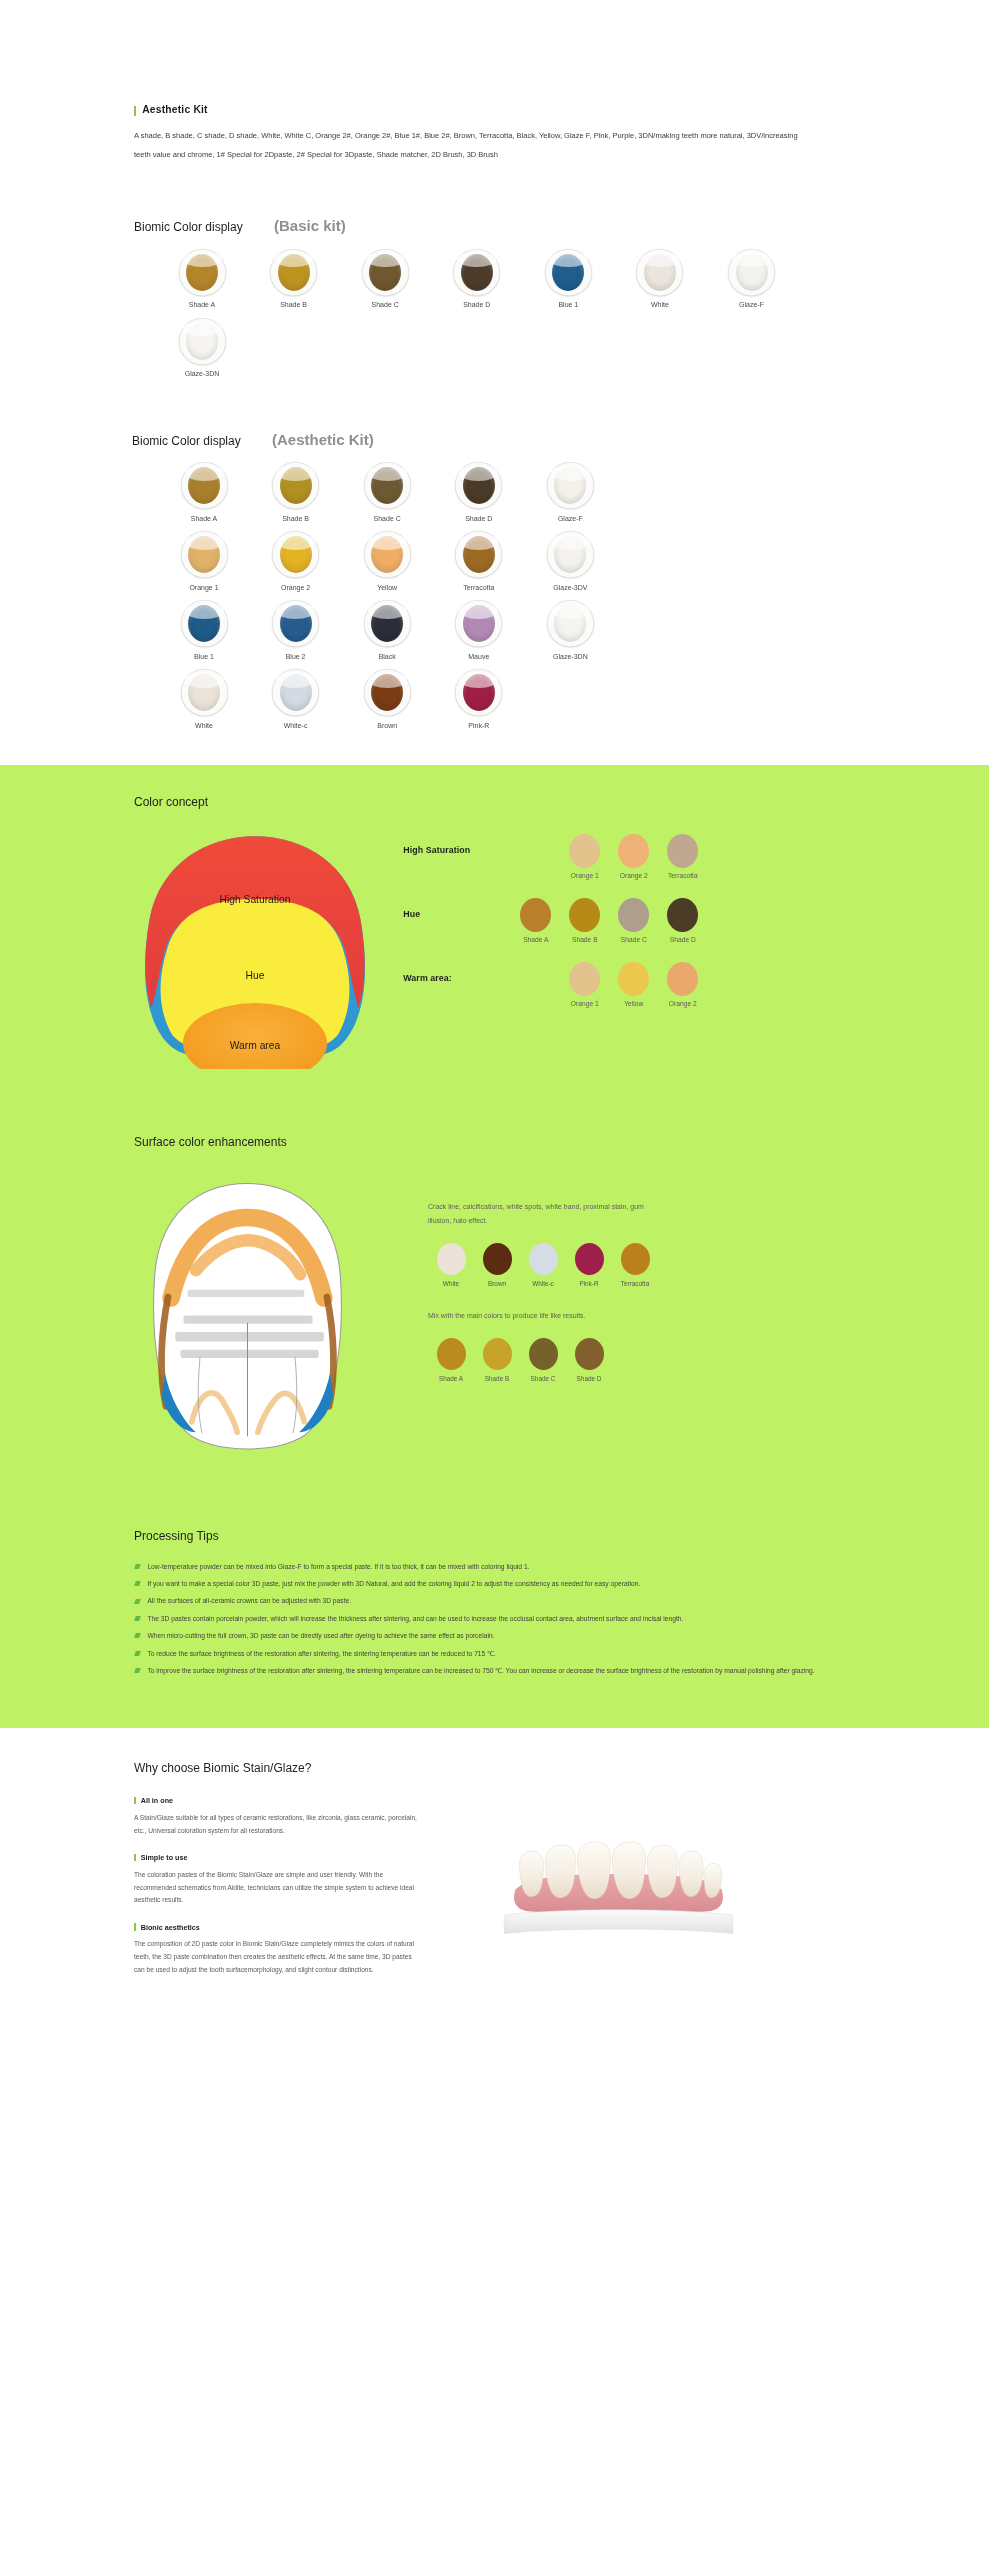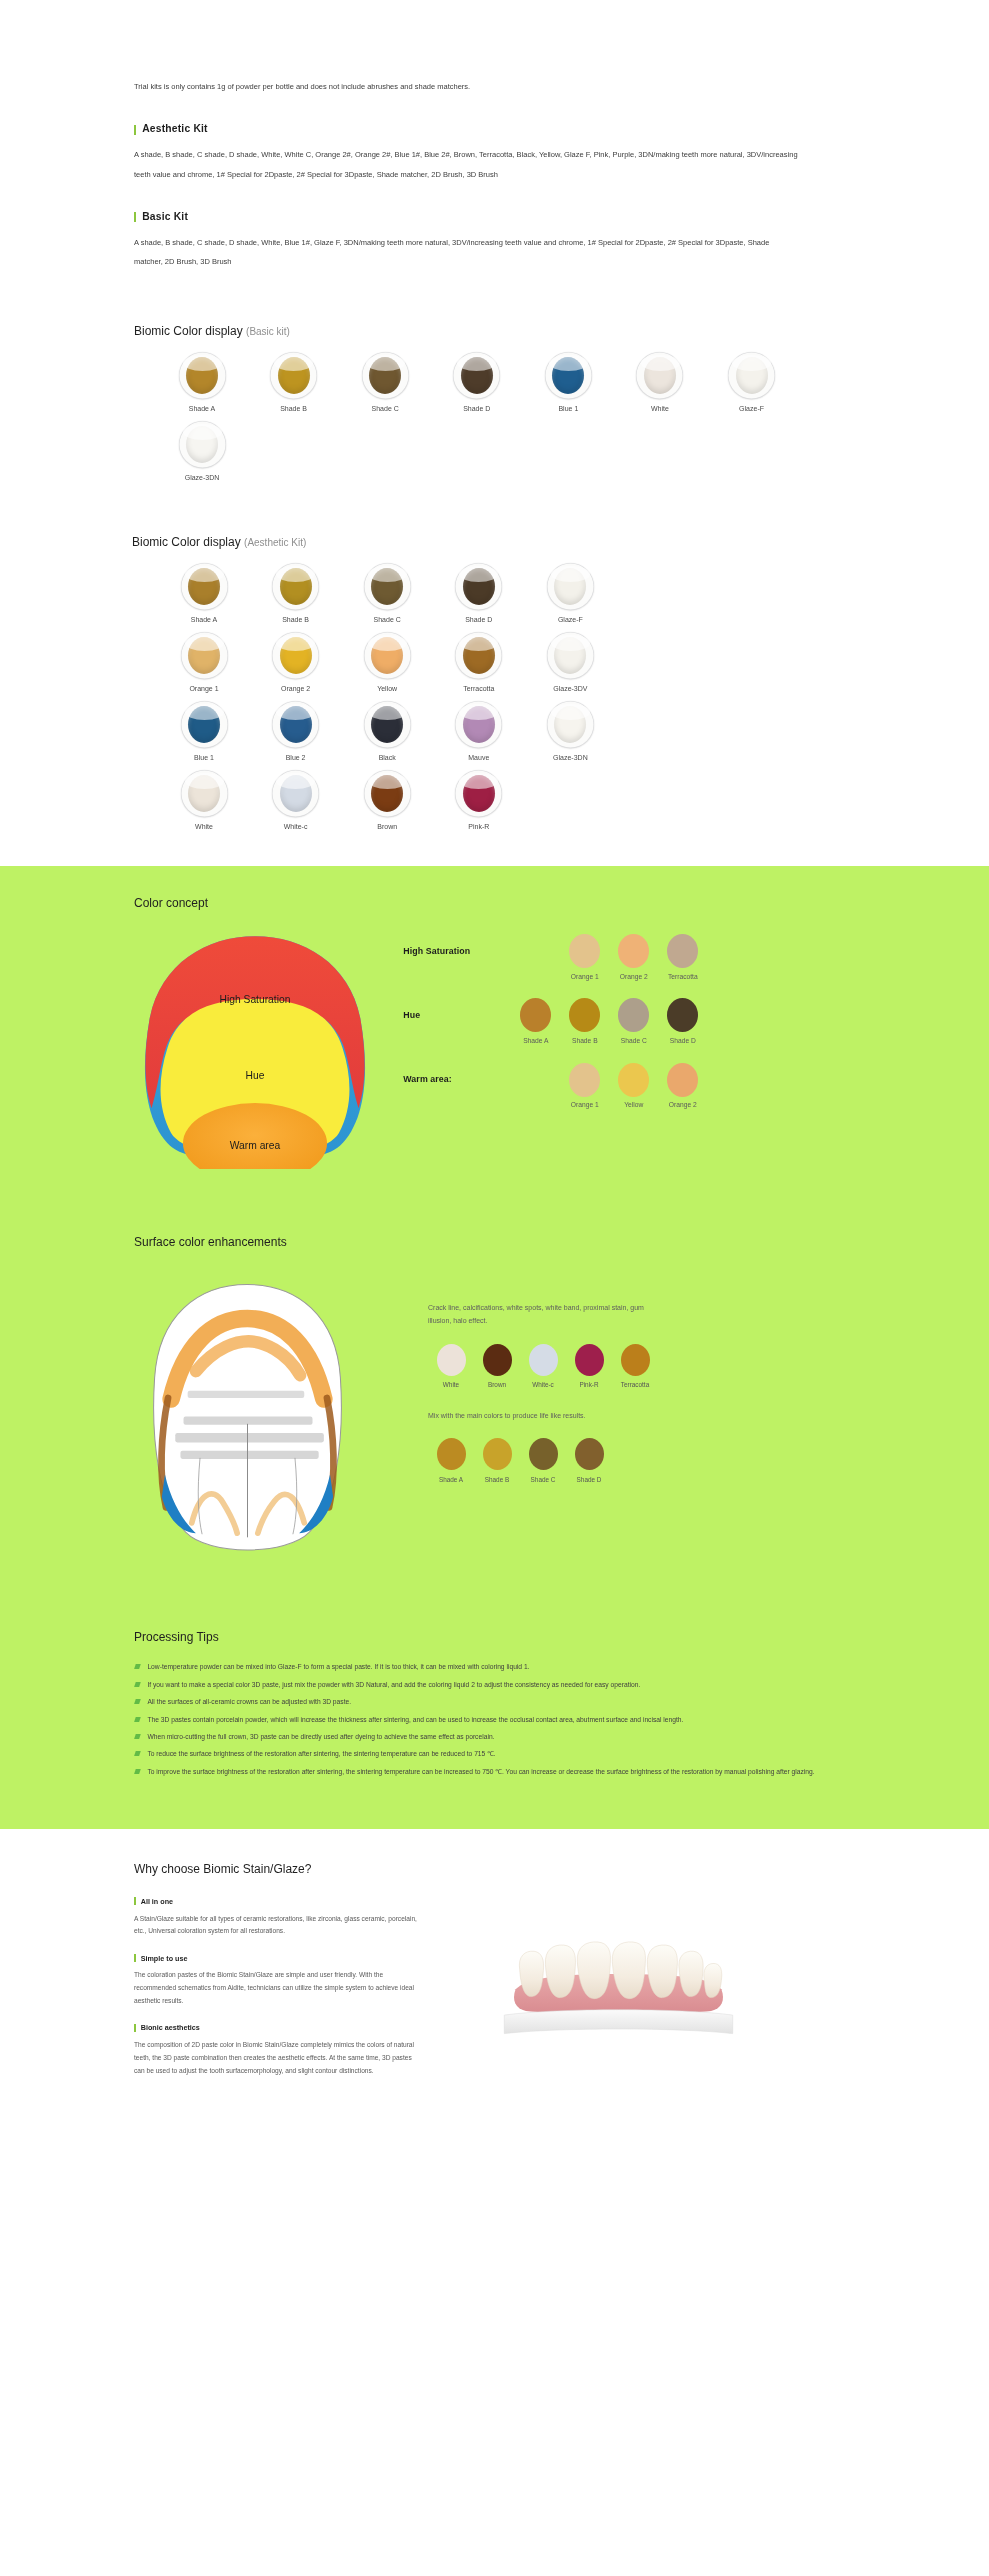--- a/index.html
+++ b/index.html
@@ -35,21 +35,21 @@
   .h2::before {
     content: ""; position: absolute; left: 0; top: 1.5px;
     width: 2.1px; height: 10.3px; background: #8cc63e;
   }
   .kit-text { font-size: 7.5px; line-height: 2.55; color: #3d3d3d; max-width: 665px; }
 
   
   .disp-head {
     font-size: 12px; color: #1f1f1f; font-weight: 500; margin-bottom: 5.2px;
   }
-  .disp-head .sub { color: #8f8f8f; font-weight: 400; font-size: 10px; }
+  .disp-head .sub { color: #8f8f8f; font-weight: 700; font-size: 15px; margin-left: 28px; }
 
   .pot-grid { display: flex; flex-wrap: wrap; }
   .pot-cell {
     width: 70px; margin-right: 21.6px; margin-top: 9.3px;
     display: flex; flex-direction: column; align-items: center;
   }
   .pot {
     width: 47px; height: 47px; border-radius: 50%;
     background: #fbfbfa;
     box-shadow: 0 0.5px 1.5px rgba(0,0,0,.20), inset 0 0 0 0.5px rgba(190,192,196,.55);
@@ -132,31 +132,26 @@
   
   .art { display:block; }
 </style>
 </head>
 <body>
 
 <div class="page">
 
   <section class="sect" id="contents">
     <div class="inner">
-      <p class="para">Trial kits is only contains 1g of powder per bottle and does not include abrushes and shade matchers.</p>
 
       <div class="kit-block">
         <h2 class="h2">Aesthetic Kit</h2>
         <p class="kit-text">A shade, B shade, C shade, D shade, White, White C, Orange 2#, Orange 2#, Blue 1#, Blue 2#, Brown, Terracotta, Black, Yellow, Glaze F, Pink, Purple, 3DN/making teeth more natural, 3DV/increasing teeth value and chrome, 1# Special for 2Dpaste, 2# Special for 3Dpaste, Shade matcher, 2D Brush, 3D Brush</p>
       </div>
 
-      <div class="kit-block">
-        <h2 class="h2">Basic Kit</h2>
-        <p class="kit-text">A shade, B shade, C shade, D shade, White, Blue 1#, Glaze F, 3DN/making teeth more natural, 3DV/increasing teeth value and chrome, 1# Special for 2Dpaste, 2# Special for 3Dpaste, Shade matcher, 2D Brush, 3D Brush</p>
-      </div>
     </div>
   </section>
 
   <section class="sect" id="basic-display">
     <div class="inner">
       <div class="disp-head">
         <span>Biomic Color display</span>
         <span class="sub">(Basic kit)</span>
       </div>
       <div class="pot-grid" id="basic-pots">

